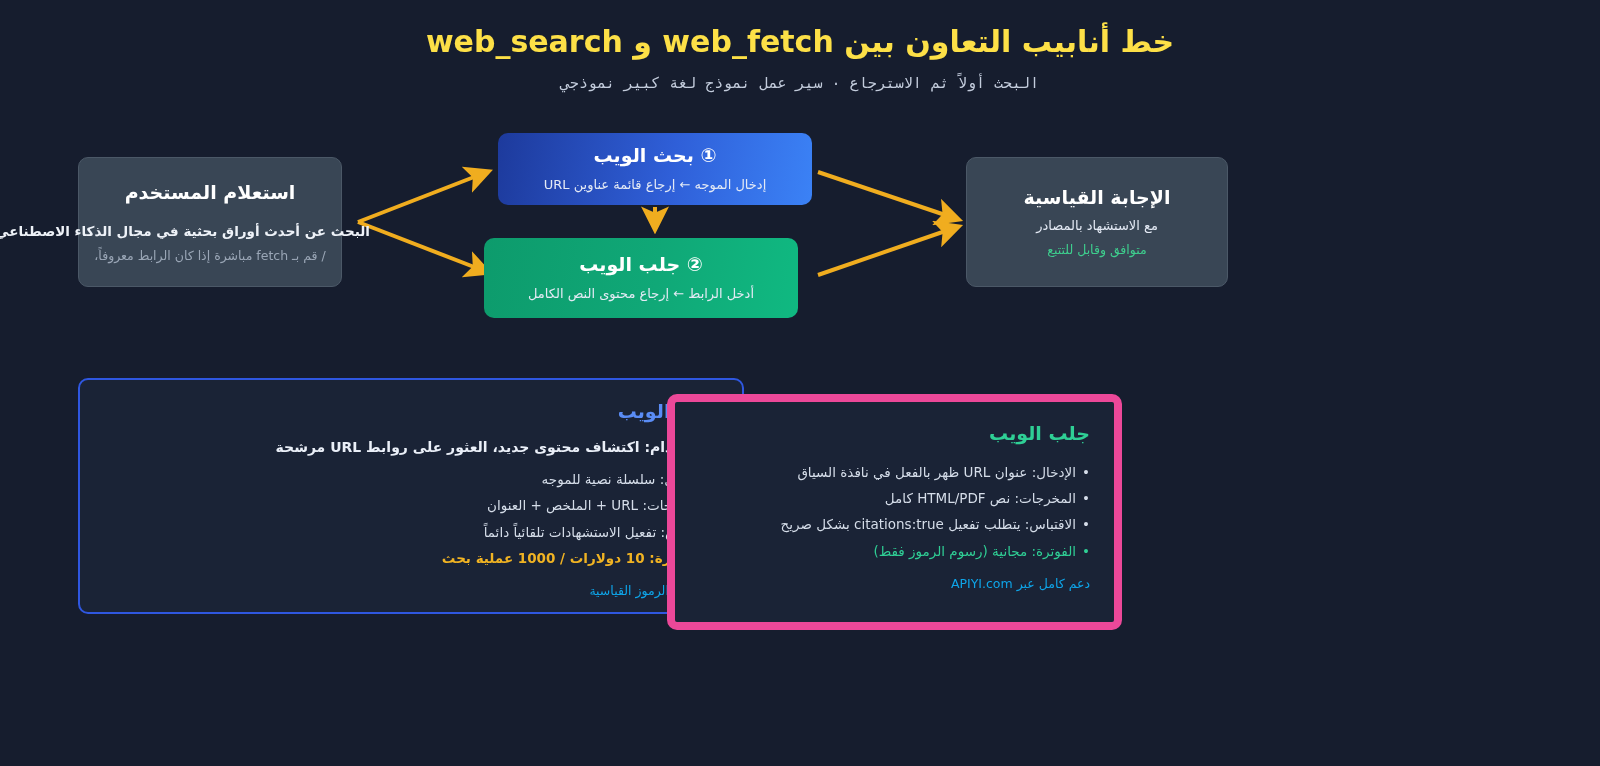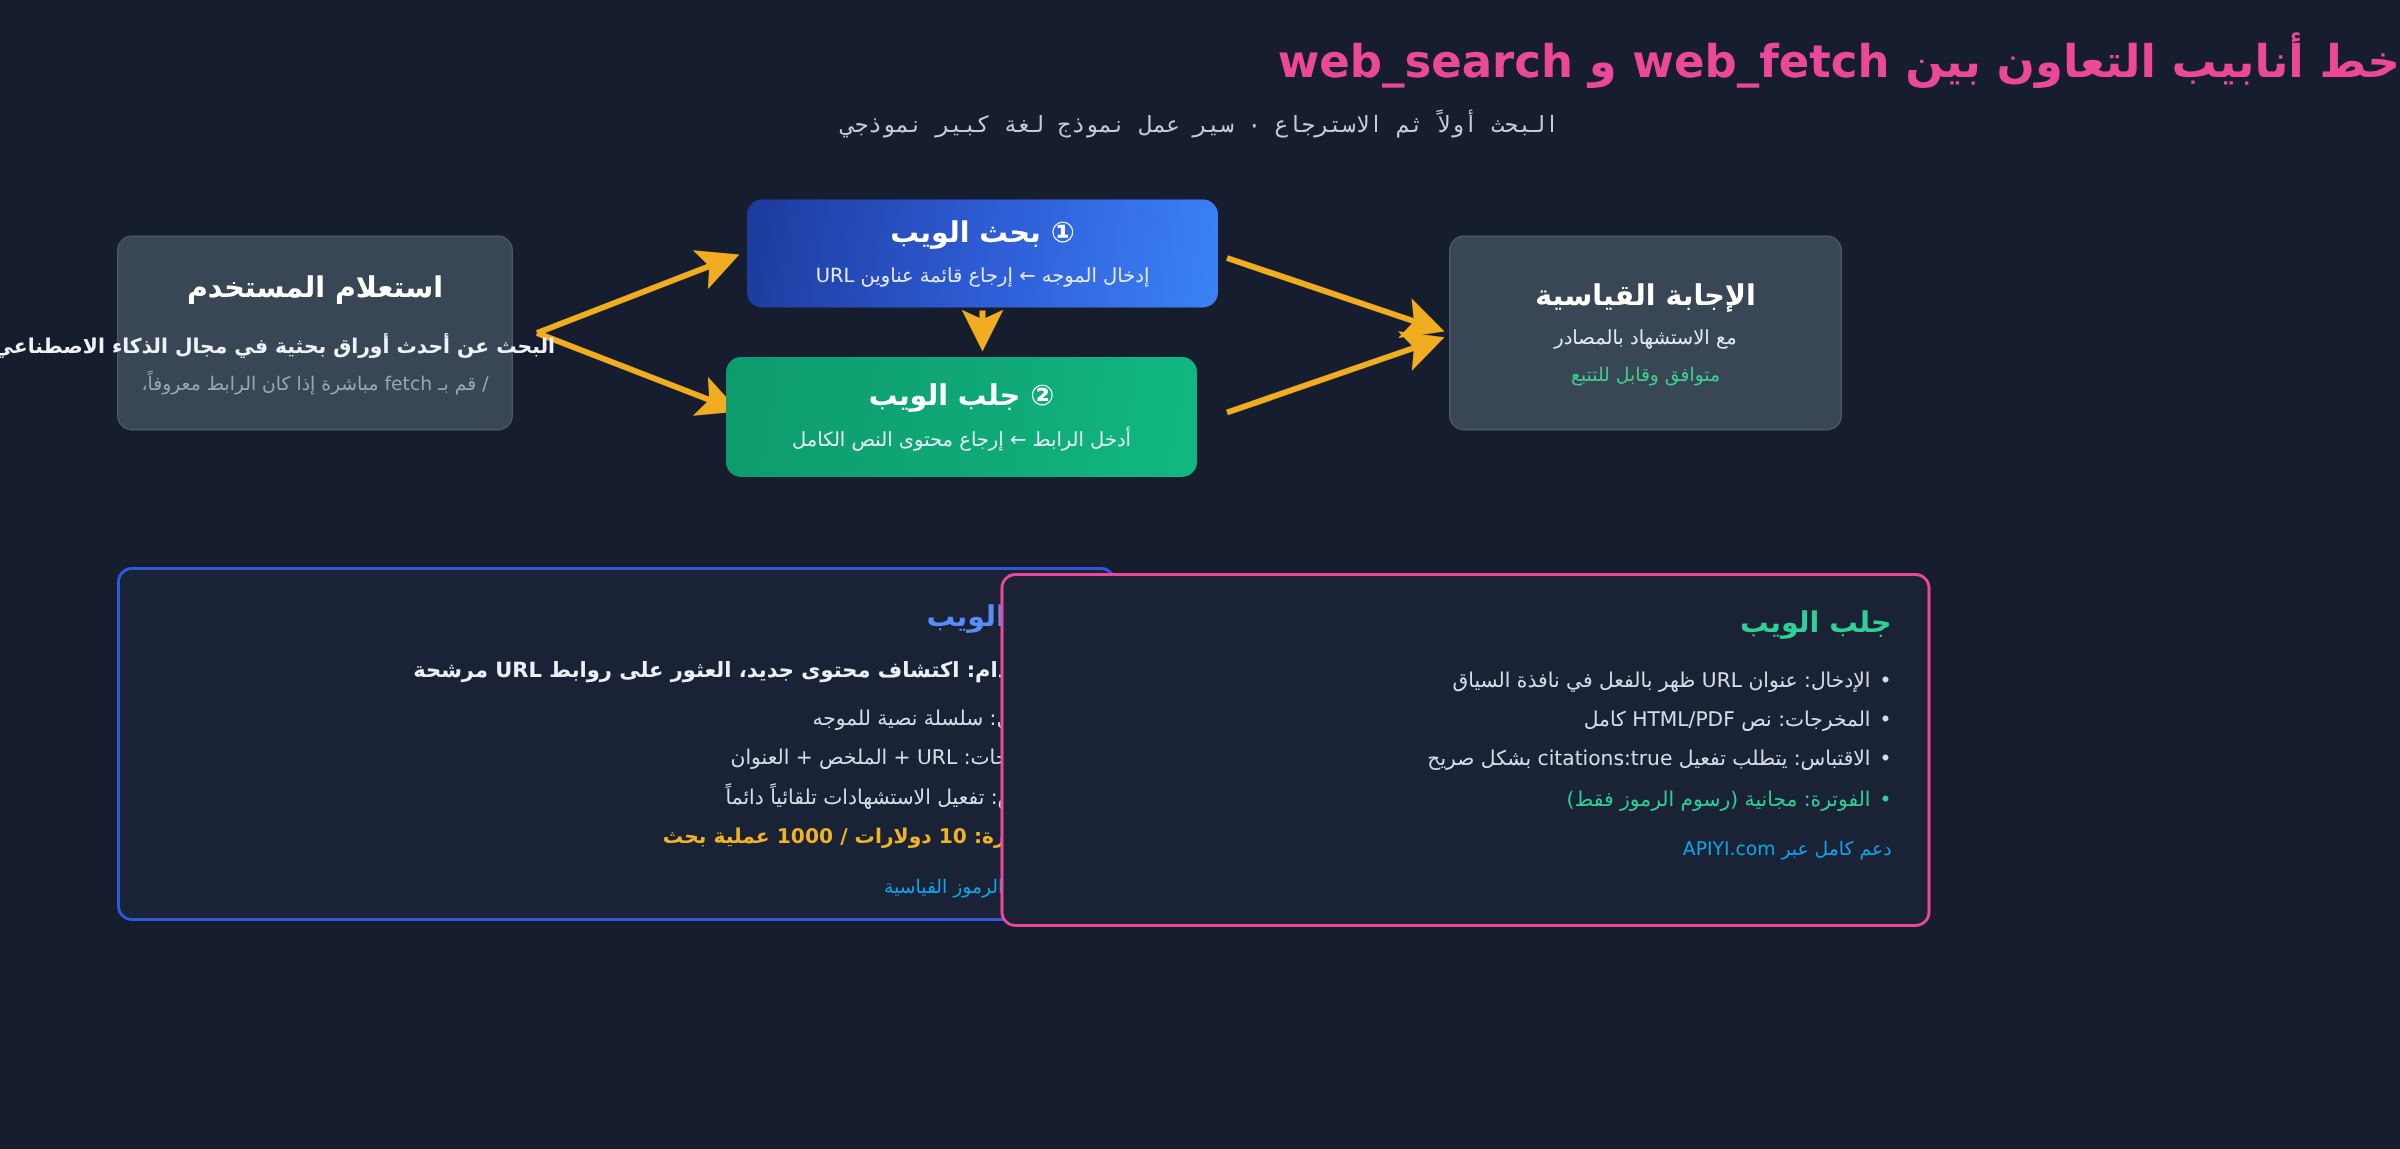--- a/index.html
+++ b/index.html
@@ -26,25 +26,24 @@
   .hdr {
     position: absolute;
     top: 24px;
     left: 0;
     width: 1600px;
     text-align: center;
   }
   .hdr-title {
     font-size: 30px;
     font-weight: 700;
-    color: #ec4899;
+    color: #fde047;
     letter-spacing: 0;
     line-height: 1.2;
     white-space: nowrap;
-    text-align: right;
   }
   .hdr-sub {
     margin-top: 14px;
     font-size: 15px;
     font-weight: 400;
     color: #c3ccdc;
     white-space: nowrap;
     font-family: Liberation Mono, monospace;
   }
 
@@ -167,24 +166,24 @@
   }
   #card-search {
     left: 78px;
     top: 0;
     width: 666px;
     height: 236px;
     border: 2px solid #2f57e0;
   }
   #card-fetch {
     left: 667px;
-    top: 4px;
-    width: 620px;
+    top: 16px;
+    width: 455px;
     height: 236px;
-    border: 2px solid #ec4899;
+    border: 8px solid #ec4899;
   }
   .card-h {
     font-size: 19px;
     font-weight: 700;
     line-height: 1.2;
     margin-bottom: 14px;
   }
   #card-search .card-h { color: #5a8cf5; }
   #card-fetch .card-h { color: #2fcf95; }
   .card-lead {

